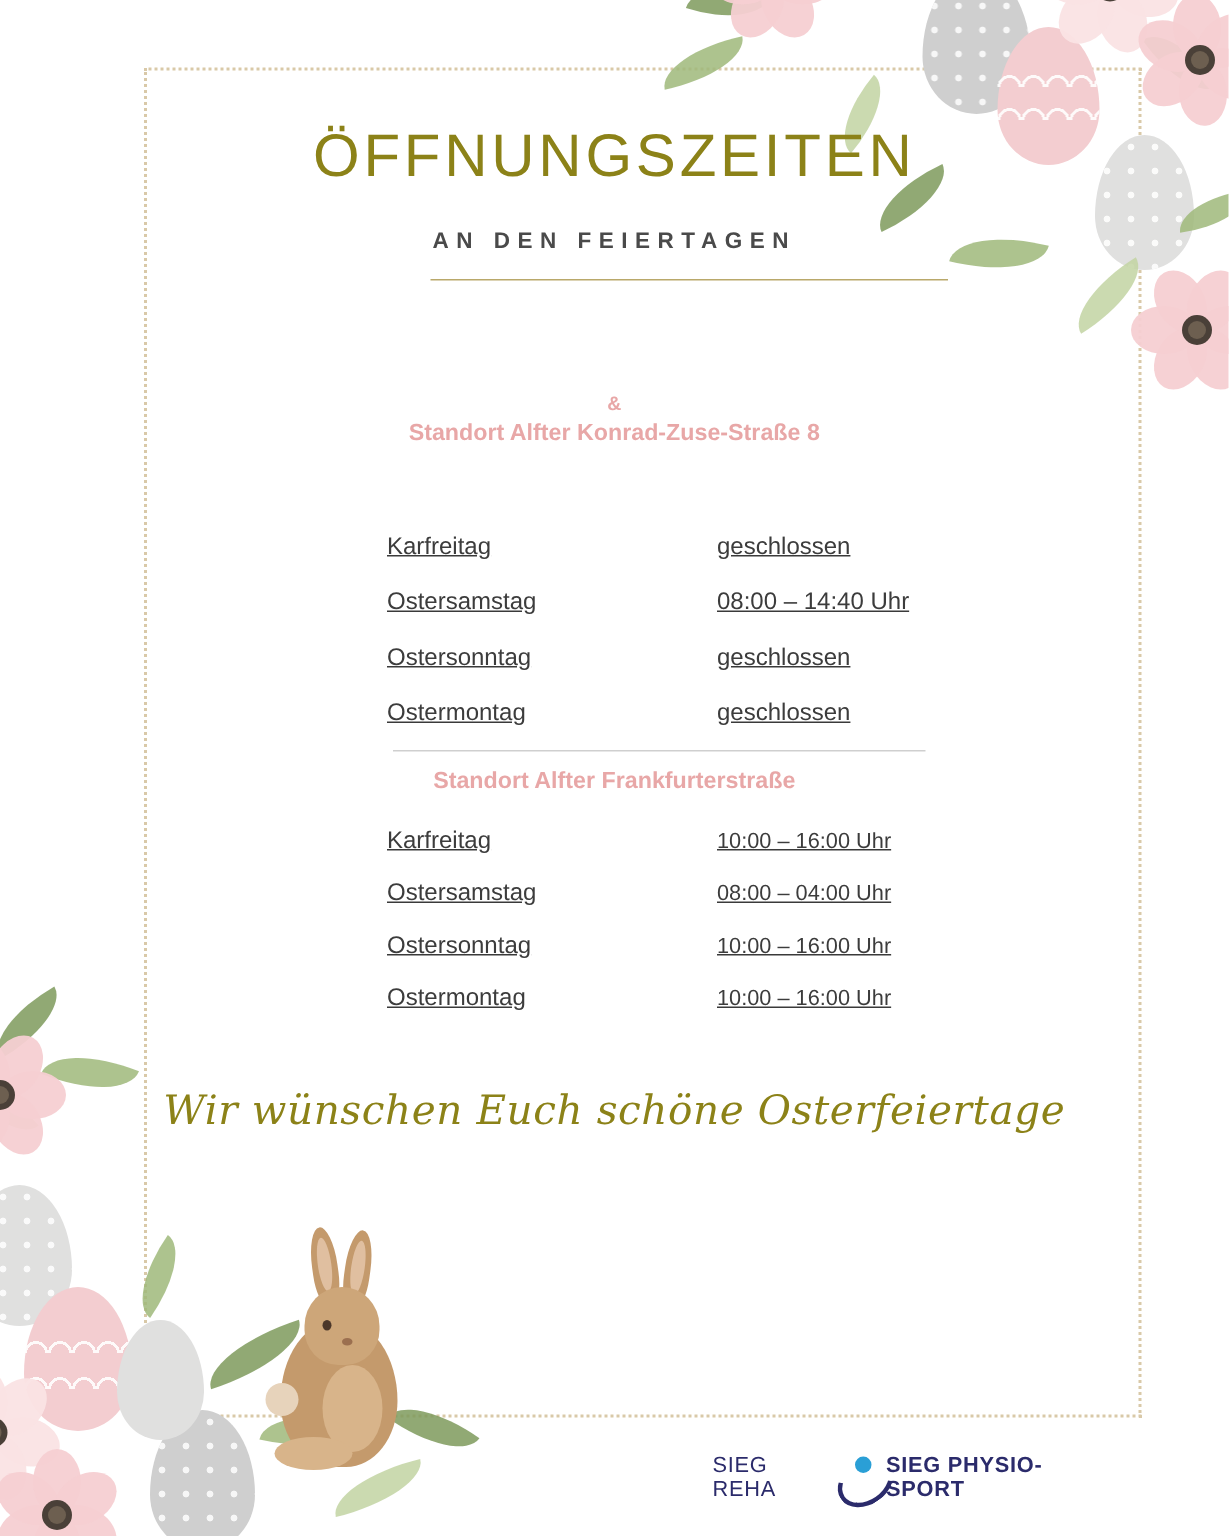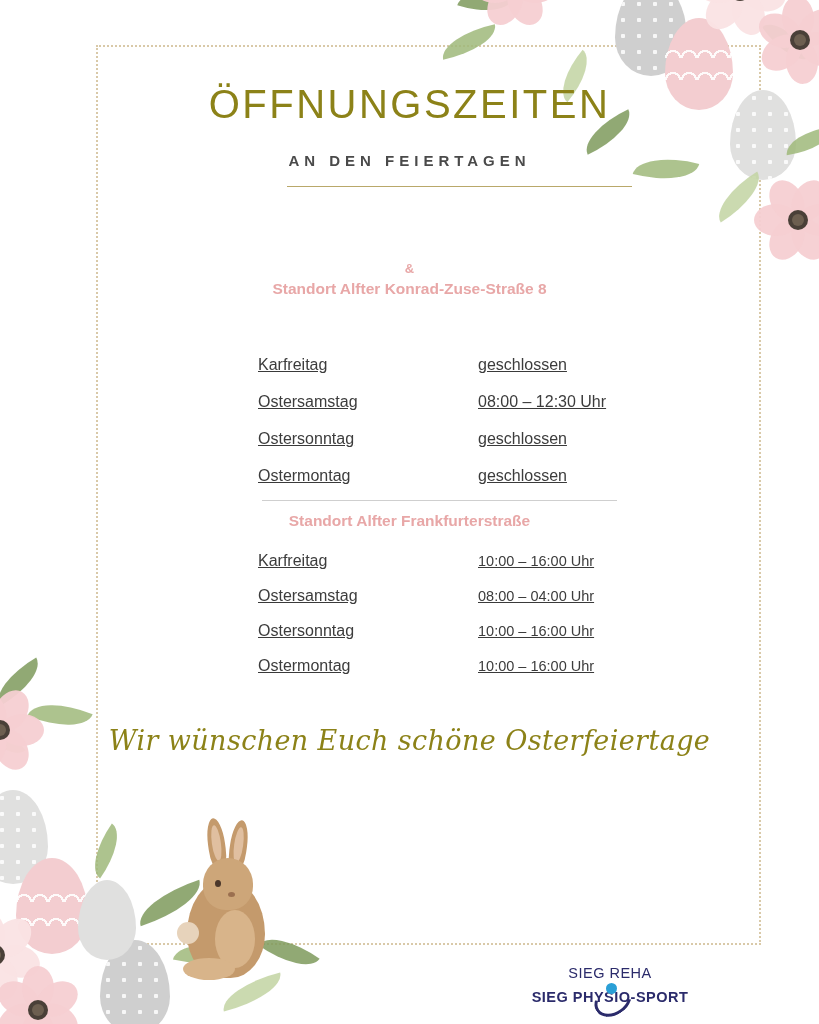--- a/index.html
+++ b/index.html
@@ -153,21 +153,20 @@
   .logo {
     position: absolute;
     left: 475px;
     top: 965px;
     width: 270px;
     height: 40px;
     display: flex;
     align-items: center;
     justify-content: center;
     gap: 0;
-    flex-direction: column;
   }
   .logo-text {
     font-size: 14.5px;
     color: #2b2b6b;
     letter-spacing: 0.5px;
   }
   .logo-mark {
     position: relative;
     width: 34px;
     height: 32px;
@@ -436,21 +435,21 @@
     <div>Standort Alfter Konrad-Zuse-Straße 8</div>
   </div>
 
   <div class="sched sched-1">
     <div class="row">
       <div class="day">Karfreitag</div>
       <div class="val">geschlossen</div>
     </div>
     <div class="row">
       <div class="day">Ostersamstag</div>
-      <div class="val">08:00 – 12:30 Uhr</div>
+      <div class="val">08:00 – 14:40 Uhr</div>
     </div>
     <div class="row">
       <div class="day">Ostersonntag</div>
       <div class="val">geschlossen</div>
     </div>
     <div class="row">
       <div class="day">Ostermontag</div>
       <div class="val">geschlossen</div>
     </div>
   </div>

